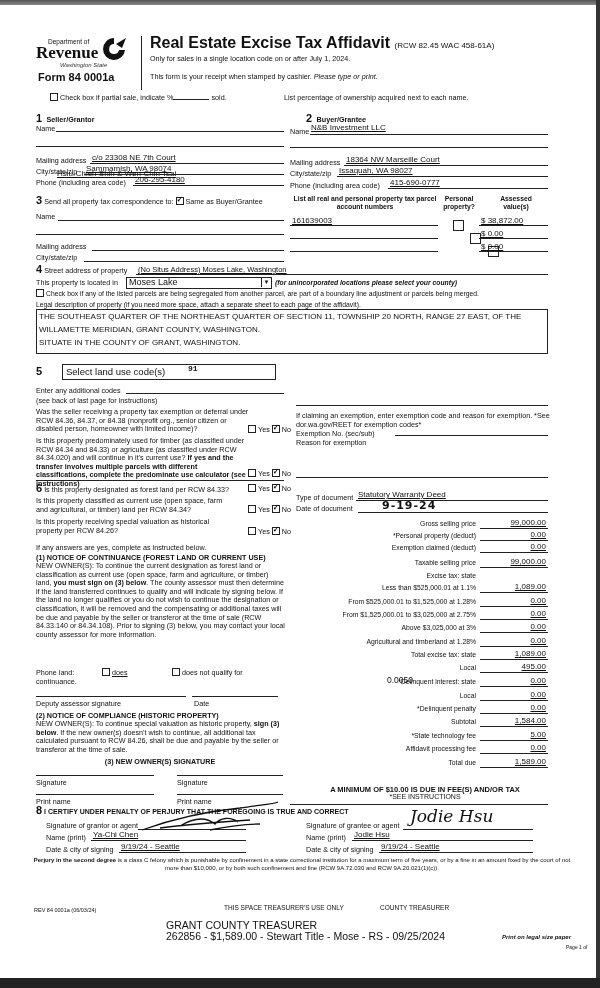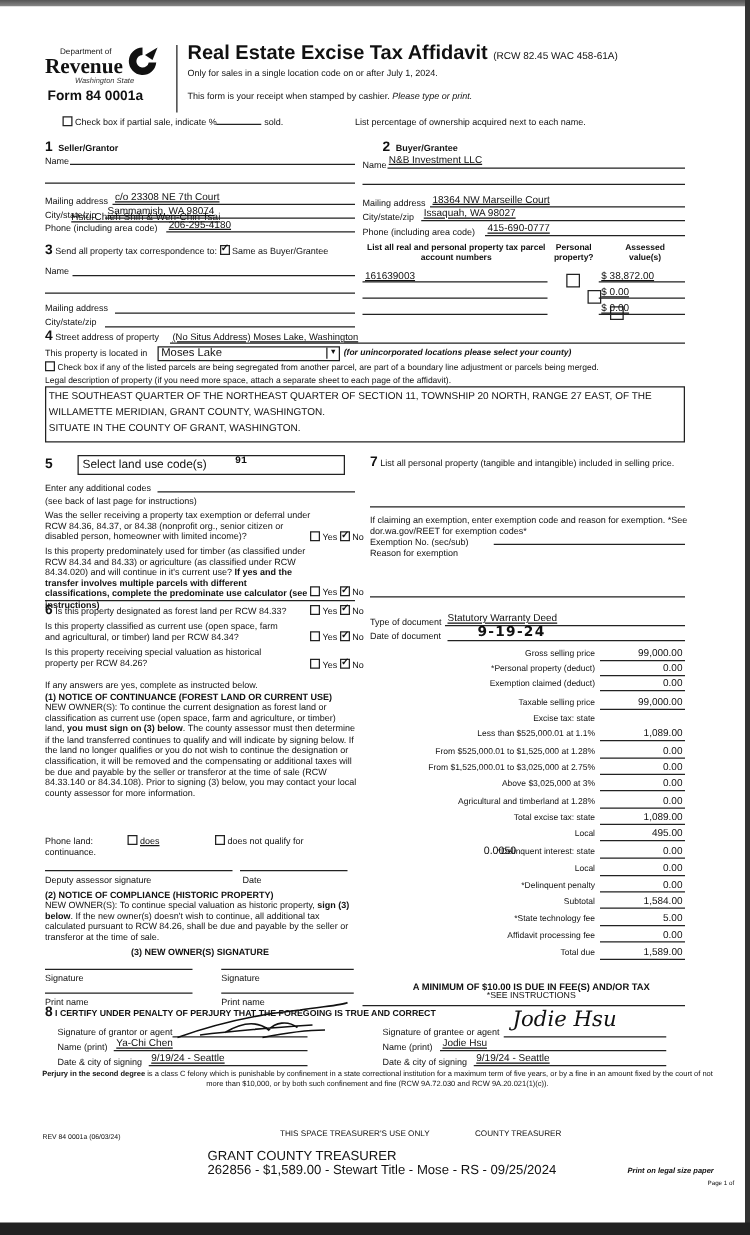--- a/index.html
+++ b/index.html
@@ -15,21 +15,21 @@
   .fill{font-family:"Liberation Sans",sans-serif;font-size:8px;text-decoration:underline;color:#111;}
   .line{position:absolute;border-bottom:1px solid #222;}
   .cb{display:inline-block;width:6px;height:6px;border:1px solid #222;vertical-align:-1px;margin-right:2px;background:#fff;position:relative;}
   .cb.big{width:9px;height:9px;}
   .cb.checked::after{content:"✓";position:absolute;left:0;top:-3px;font-size:8px;font-weight:bold;color:#111;}
   .secnum{font-size:11px;font-weight:bold;}
   .center{text-align:center;}
   .legal-box{position:absolute;left:36px;top:283px;width:512px;height:46px;border:1px solid #222;font-size:8px;line-height:13px;padding:0 2px;box-sizing:border-box;}
   .dropdown{position:absolute;border:1px solid #222;background:#fff;}
   .tax-label{position:absolute;right:124px;font-size:6.8px;text-align:right;white-space:nowrap;}
-  .tax-value{position:absolute;left:482px;width:64px;font-size:8px;text-align:right;}
+  .tax-value{position:absolute;left:482px;width:64px;font-size:8px;text-align:right;text-decoration:underline;}
   .tax-line{position:absolute;left:480px;width:68px;border-bottom:1px solid #222;}
   .sig-scribble{position:absolute;}
 </style>
 </head>
 <body>
 
 <div id="page">
   <div class="topbar"></div>
   <div class="rightedge"></div>
   <div class="bottombar"></div>
@@ -162,21 +162,20 @@
   <div class="abs sm b center" style="left:36px;top:757px;width:248px;">(3) NEW OWNER(S) SIGNATURE</div>
   <div class="line" style="left:36px;top:775px;width:118px;"></div>
   <div class="line" style="left:177px;top:775px;width:106px;"></div>
   <div class="abs sm" style="left:36px;top:778px;">Signature</div>
   <div class="abs sm" style="left:177px;top:778px;">Signature</div>
   <div class="line" style="left:36px;top:794px;width:118px;"></div>
   <div class="line" style="left:177px;top:794px;width:106px;"></div>
   <div class="abs sm" style="left:36px;top:797px;">Print name</div>
   <div class="abs sm" style="left:177px;top:797px;">Print name</div>
 
-  <div class="abs sm" style="left:296px;top:365px;width:250px;line-height:10px;"><span class="secnum">7</span> <span>List all personal property (tangible and intangible) included in selling price.</span></div>
   <div class="line" style="left:296px;top:405px;width:252px;"></div>
   <div class="abs sm" style="left:296px;top:412px;width:254px;line-height:8.6px;">If claiming an exemption, enter exemption code and reason for exemption. *See dor.wa.gov/REET for exemption codes*</div>
   <div class="abs sm" style="left:296px;top:429px;">Exemption No. (sec/sub)</div>
   <div class="line" style="left:395px;top:435px;width:153px;"></div>
   <div class="abs sm" style="left:296px;top:438px;">Reason for exemption</div>
   <div class="line" style="left:296px;top:477px;width:252px;"></div>
   <div class="abs sm" style="left:296px;top:493px;">Type of document</div>
   <div class="abs fill" style="left:358px;top:490px;">Statutory Warranty Deed</div>
   <div class="line" style="left:356px;top:500px;width:192px;"></div>
   <div class="abs sm" style="left:296px;top:504px;">Date of document</div>

